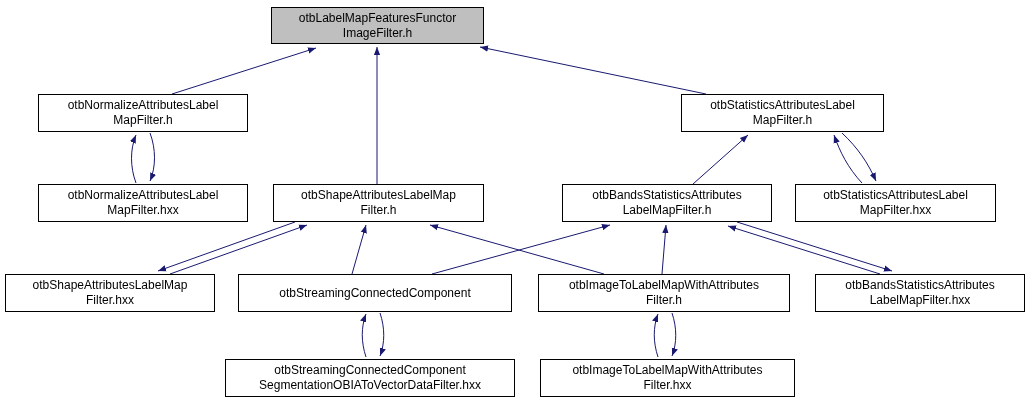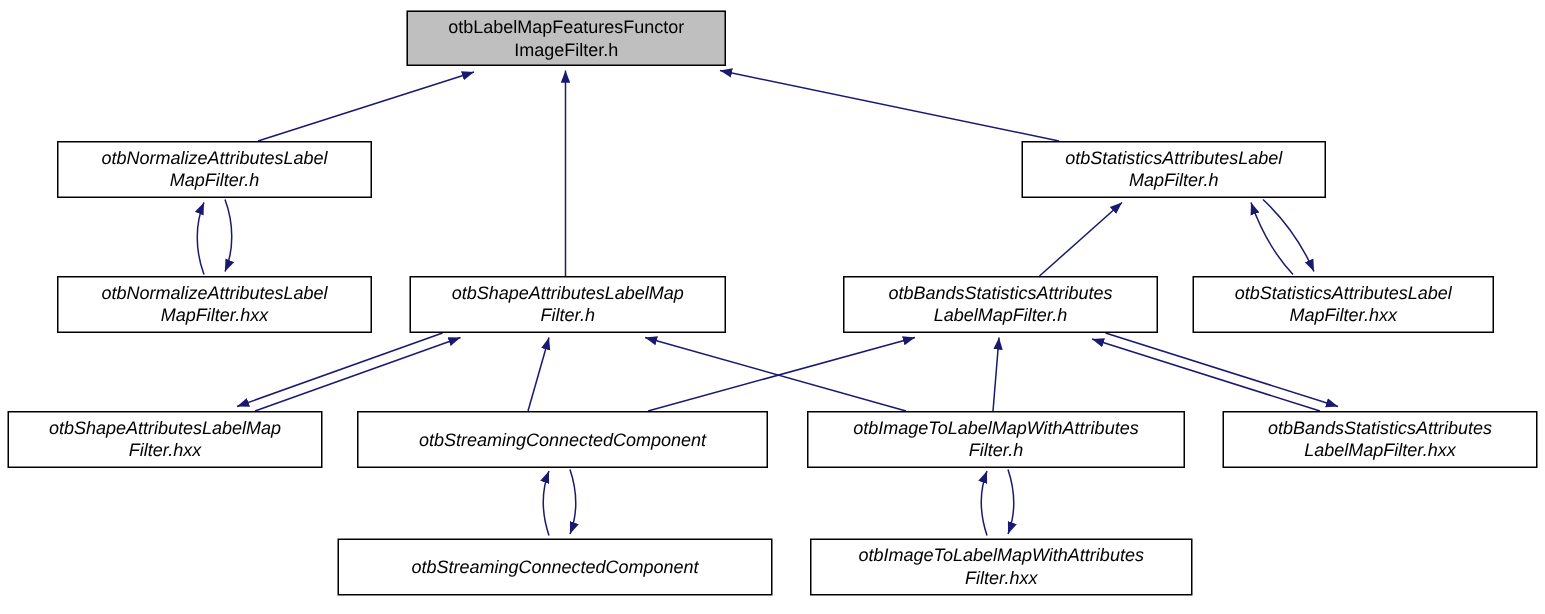--- a/index.html
+++ b/index.html
@@ -37,21 +37,21 @@
     color: var(--text, #000000);
     font-size: 12px;
     line-height: 15px;
     display: flex;
     flex-direction: column;
     align-items: center;
     justify-content: center;
     text-align: center;
     white-space: nowrap;
   }
-  .node[data-interactable="true"] { cursor: pointer; font-style: italic; }
+  .node[data-interactable="true"] { cursor: pointer; }
   .node.root {
     background: var(--root-fill, #bfbfbf);
   }
   
   #n0  { left: 271px; top: 7px;   width: 213px; height: 37px; }
   #n1  { left: 38px;  top: 94px;  width: 210px; height: 38px; }
   #n2  { left: 681px; top: 94px;  width: 203px; height: 38px; }
   #n3  { left: 38px;  top: 184px; width: 210px; height: 38px; }
   #n4  { left: 273px; top: 184px; width: 211px; height: 38px; }
   #n5  { left: 562px; top: 184px; width: 210px; height: 38px; }
@@ -154,20 +154,21 @@
     <span class="line" data-interactable="false">Filter.h</span>
   </div>
 
   <div class="node" id="n10" data-interactable="true" title="otbBandsStatisticsAttributesLabelMapFilter.hxx">
     <span class="line" data-interactable="false">otbBandsStatisticsAttributes</span>
     <span class="line" data-interactable="false">LabelMapFilter.hxx</span>
   </div>
 
   <div class="node" id="n11" data-interactable="true" title="otbStreamingConnectedComponentSegmentationOBIAToVectorDataFilter.hxx">
     <span class="line" data-interactable="false">otbStreamingConnectedComponent</span>
+    <span class="line" data-interactable="false">SegmentationOBIAToVectorDataFilter.hxx</span>
   </div>
 
   <div class="node" id="n12" data-interactable="true" title="otbImageToLabelMapWithAttributesFilter.hxx">
     <span class="line" data-interactable="false">otbImageToLabelMapWithAttributes</span>
     <span class="line" data-interactable="false">Filter.hxx</span>
   </div>
 
 </div>
 
 </body></html>

